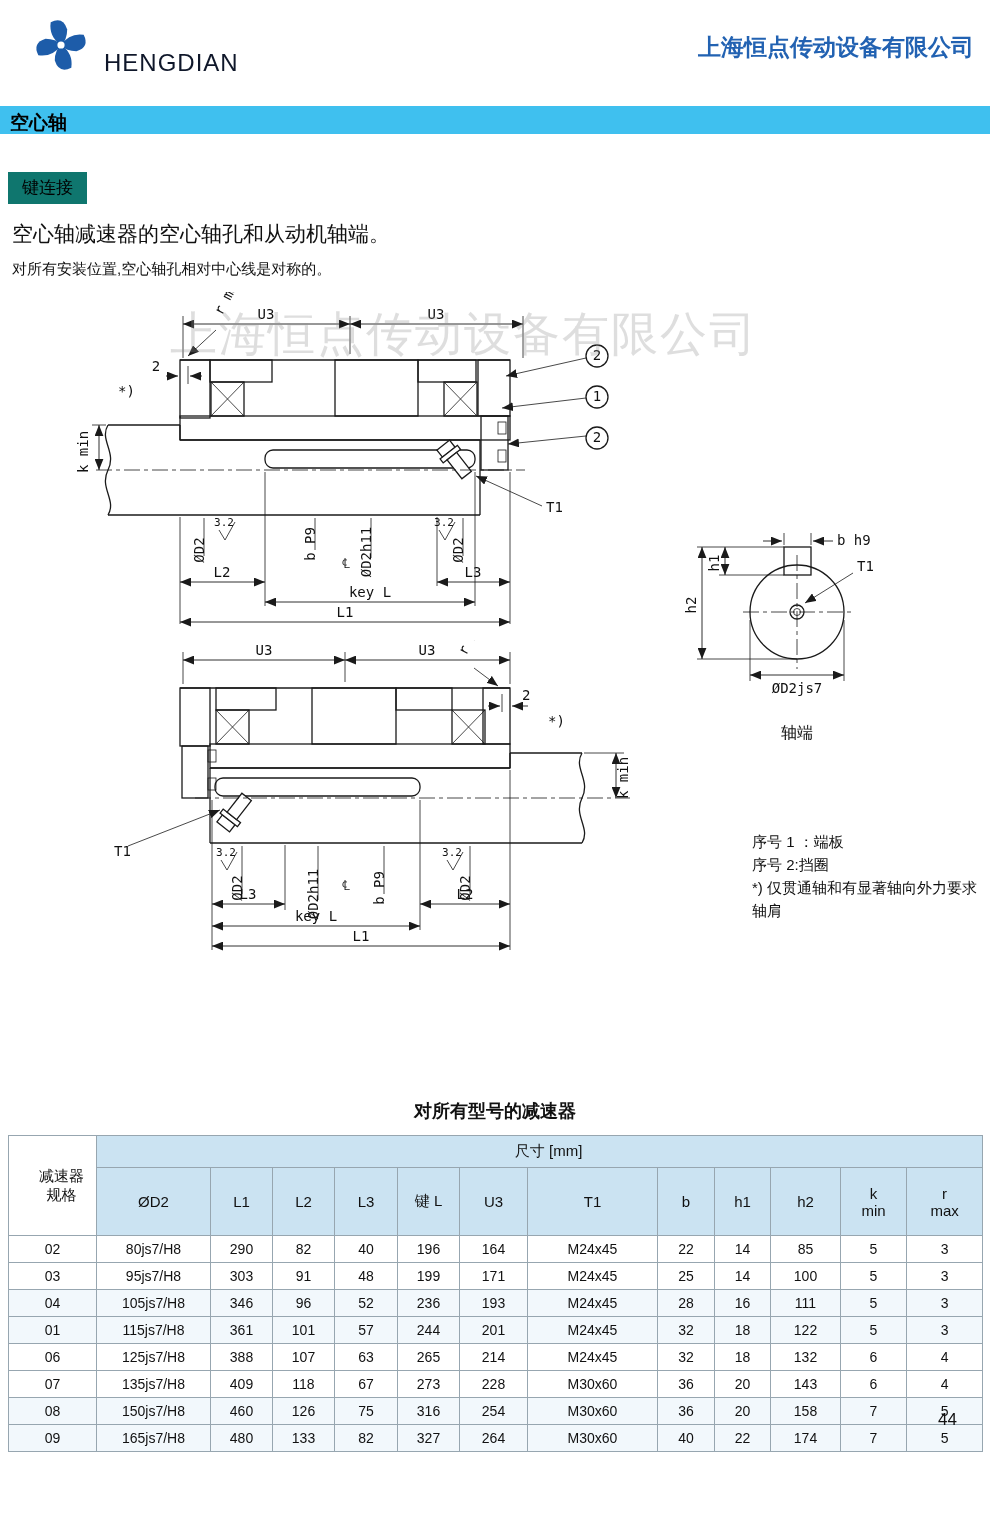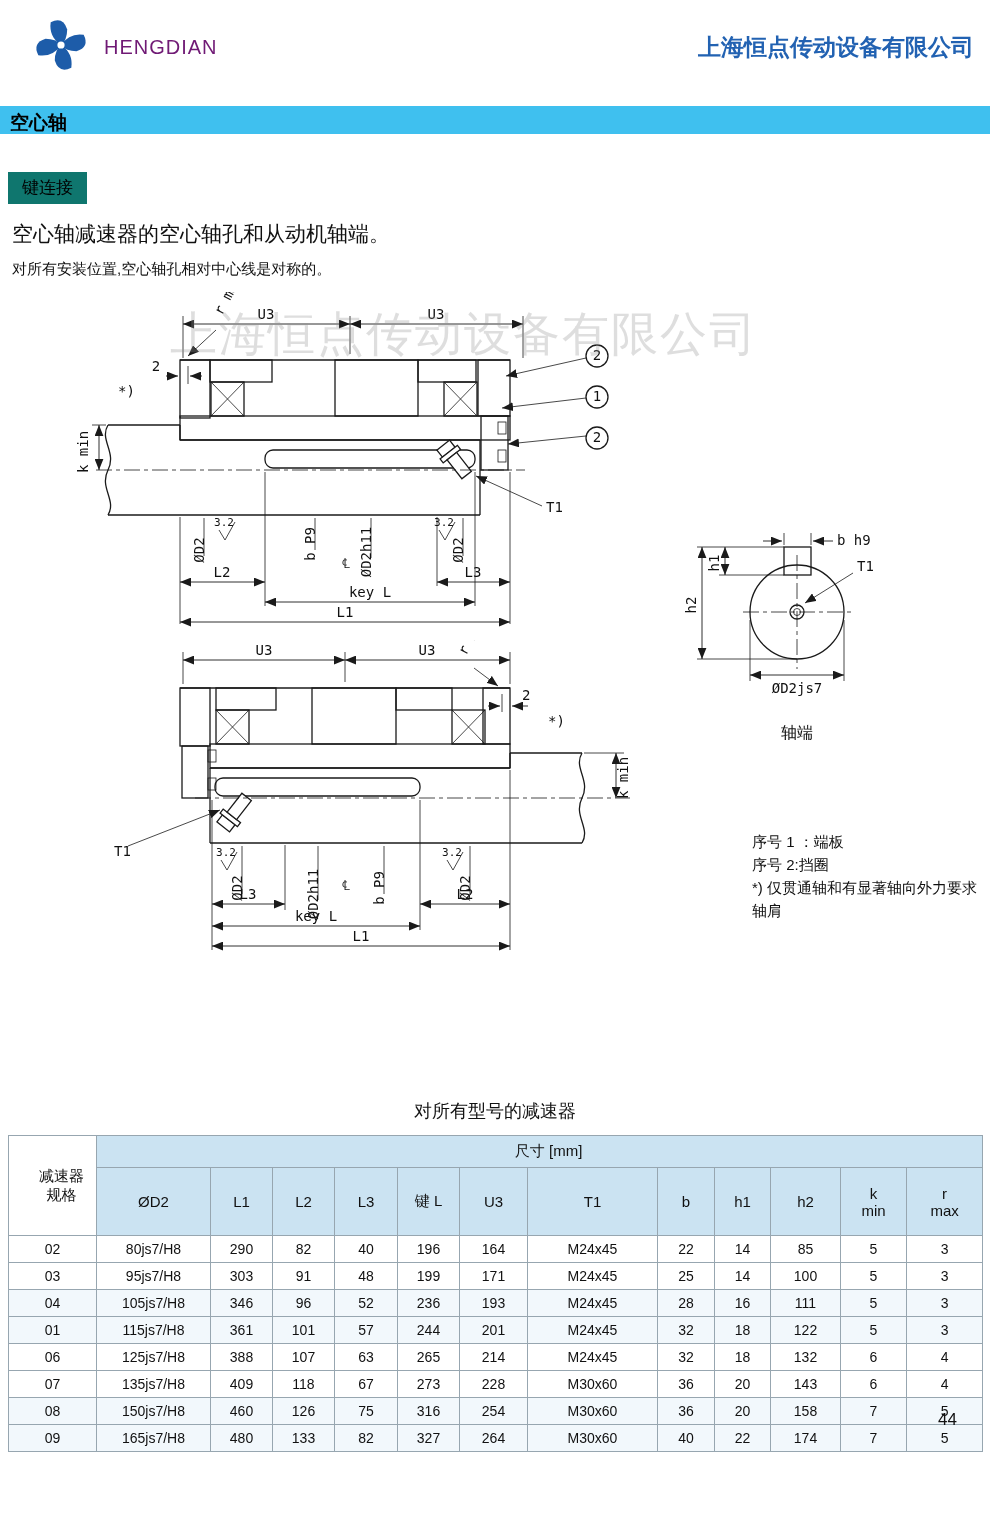--- a/index.html
+++ b/index.html
@@ -3,21 +3,21 @@
 <meta charset="utf-8">
 <style>
   * { margin:0; padding:0; box-sizing:border-box; }
   html,body { background:#e8e8e8; }
   body { font-family:"Liberation Sans","DejaVu Sans",sans-serif; color:#111; }
   .page { position:relative; width:990px; height:1513px; background:#fff; margin:0 auto; overflow:hidden; }
   .abs { position:absolute; }
 
   
   .hdr { position:absolute; top:0; left:0; width:990px; height:104px; background:#fff; }
-  .brand { position:absolute; left:104px; top:36px; font-size:20px; letter-spacing:1px; color:#701a75; font-weight:500; }
+  .brand { position:absolute; left:104px; top:49px; font-size:24px; letter-spacing:1px; color:#0f172a; font-weight:500; }
   .company { position:absolute; right:16px; top:32px; font-size:23px; font-weight:bold; color:#2262b2; }
 
   .title-bar { position:absolute; top:106px; left:0; width:990px; height:28px; background:#3fc0ef; }
   .title-bar span { display:inline-block; padding-left:10px; line-height:33px; font-size:19px; font-weight:bold; color:#000; }
 
   .section-chip { position:absolute; top:172px; left:8px; background:#0f766e; padding:4px 14px 5px 14px; font-size:17px; color:#000; }
   .intro1 { position:absolute; top:220px; left:12px; font-size:21px; }
   .intro2 { position:absolute; top:260px; left:12px; font-size:15px; }
 
   .watermark { position:absolute; top:303px; left:170px; font-size:47px; letter-spacing:2px; color:rgba(145,145,145,0.30); white-space:nowrap; pointer-events:none; }
@@ -27,21 +27,21 @@
   .dwg text.s { font-size:11px; }
   .dwg text.cjk { font-family:"Liberation Sans","DejaVu Sans",sans-serif; font-size:16px; }
   .o { fill:none; stroke:#1a1a1a; stroke-width:1.3; }
   .t { fill:none; stroke:#1a1a1a; stroke-width:0.8; }
   .d { fill:none; stroke:#1a1a1a; stroke-width:0.9; }
   .cl { fill:none; stroke:#1a1a1a; stroke-width:0.8; stroke-dasharray:16 4 4 4; }
 
   .notes { position:absolute; top:786px; left:752px; font-size:15px; line-height:23px;margin-top:44px; }
   .footnote { position:absolute; top:980px; left:518px; font-size:15px; line-height:26px; }
 
-  .tbl-title { position:absolute; top:1099px; left:0; width:990px; text-align:center; font-size:18px; font-weight:normal; }
+  .tbl-title { position:absolute; top:1099px; left:0; width:990px; text-align:center; font-size:18px; font-weight:bold; }
   table.spec { position:absolute; top:1135px; left:8px; width:974px; border-collapse:collapse; table-layout:fixed; }
   table.spec th, table.spec td { border:1px solid #97a6b0; text-align:center; vertical-align:middle; padding:1px 2px; }
   table.spec thead th { background:#cbe3f2; font-weight:normal; font-size:15px; white-space:pre-line; }
   table.spec th.spec-cell { background:#fff; font-size:15px; }
   table.spec tr.size-row th { height:32px;padding-left:20px; }
   table.spec tr.cols-row th { height:68px; }
   table.spec tbody td { height:27px; font-size:14px; background:#fff; }
   table.spec tbody tr:nth-child(4n+3) td, table.spec tbody tr:nth-child(4n) td { background:#f2f8fc; }
 
   .page-num { position:absolute; top:1410px; left:938px; font-size:17px;text-align:center; }

